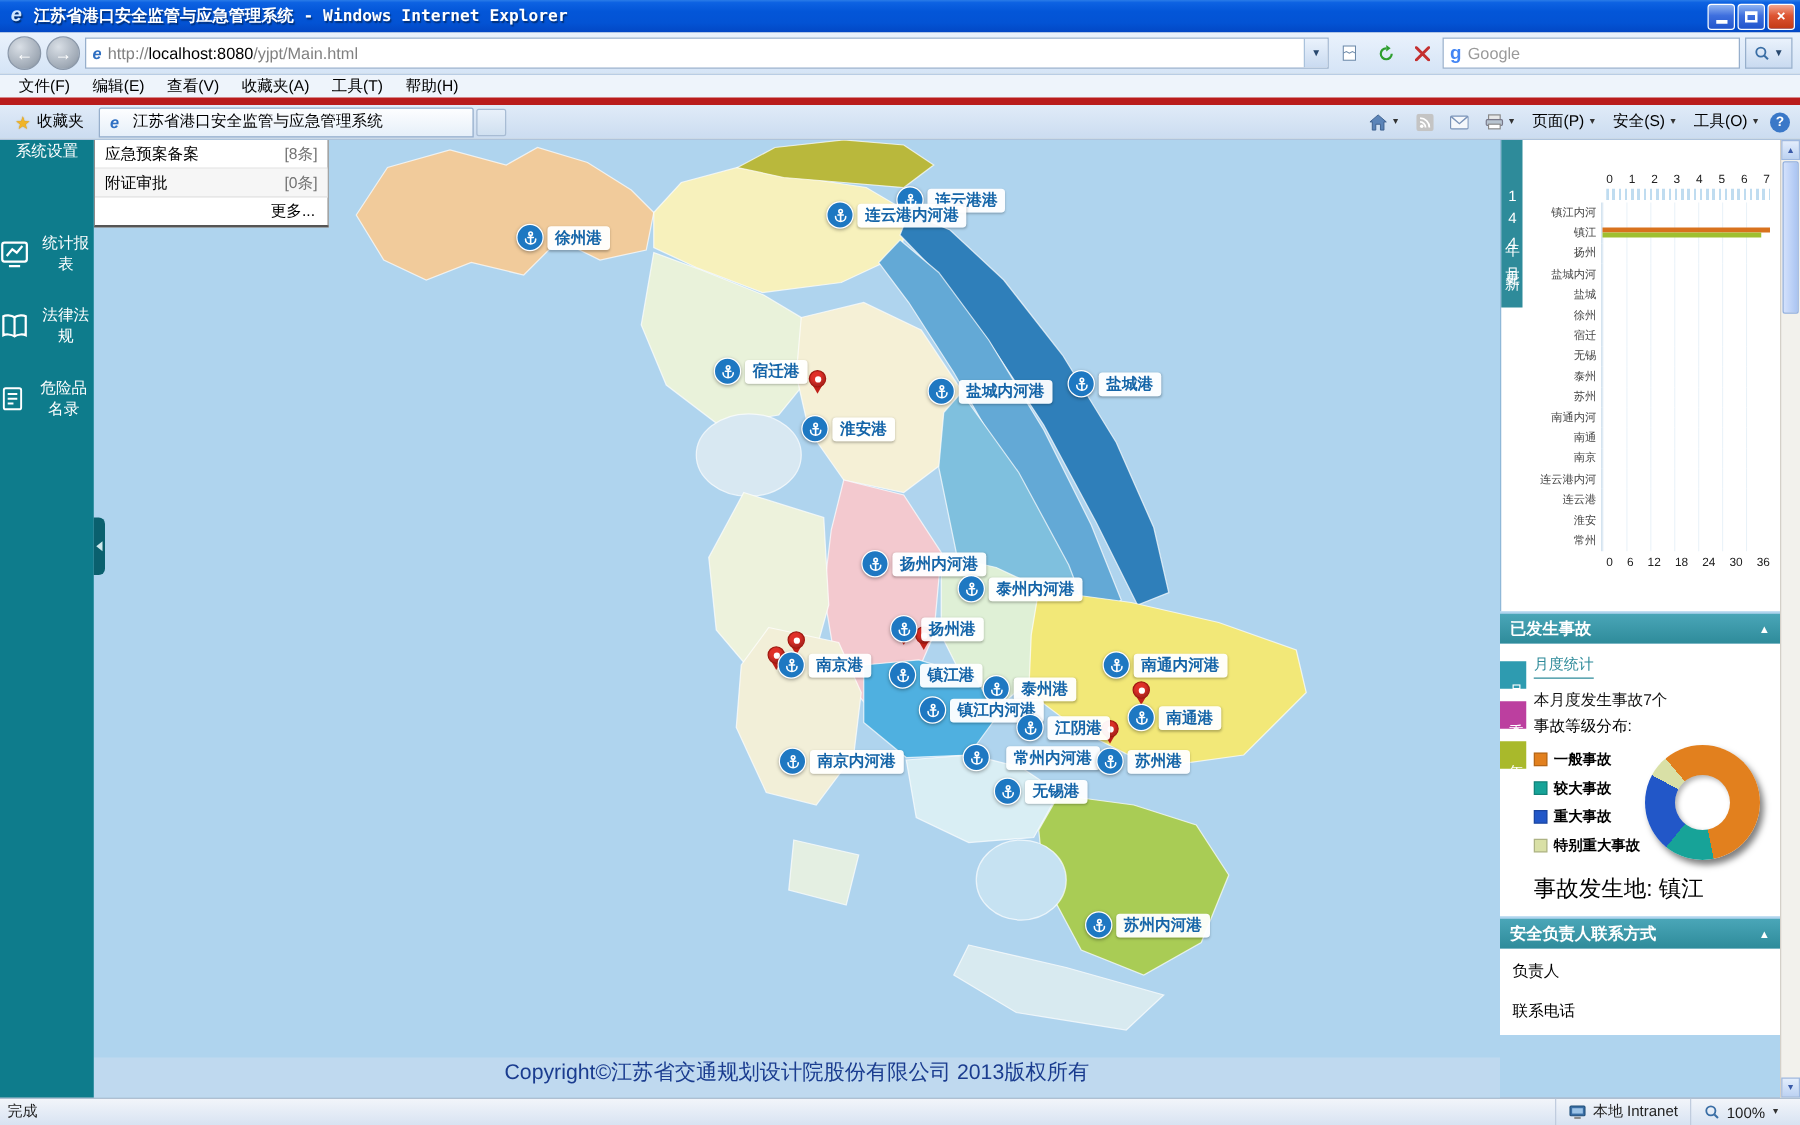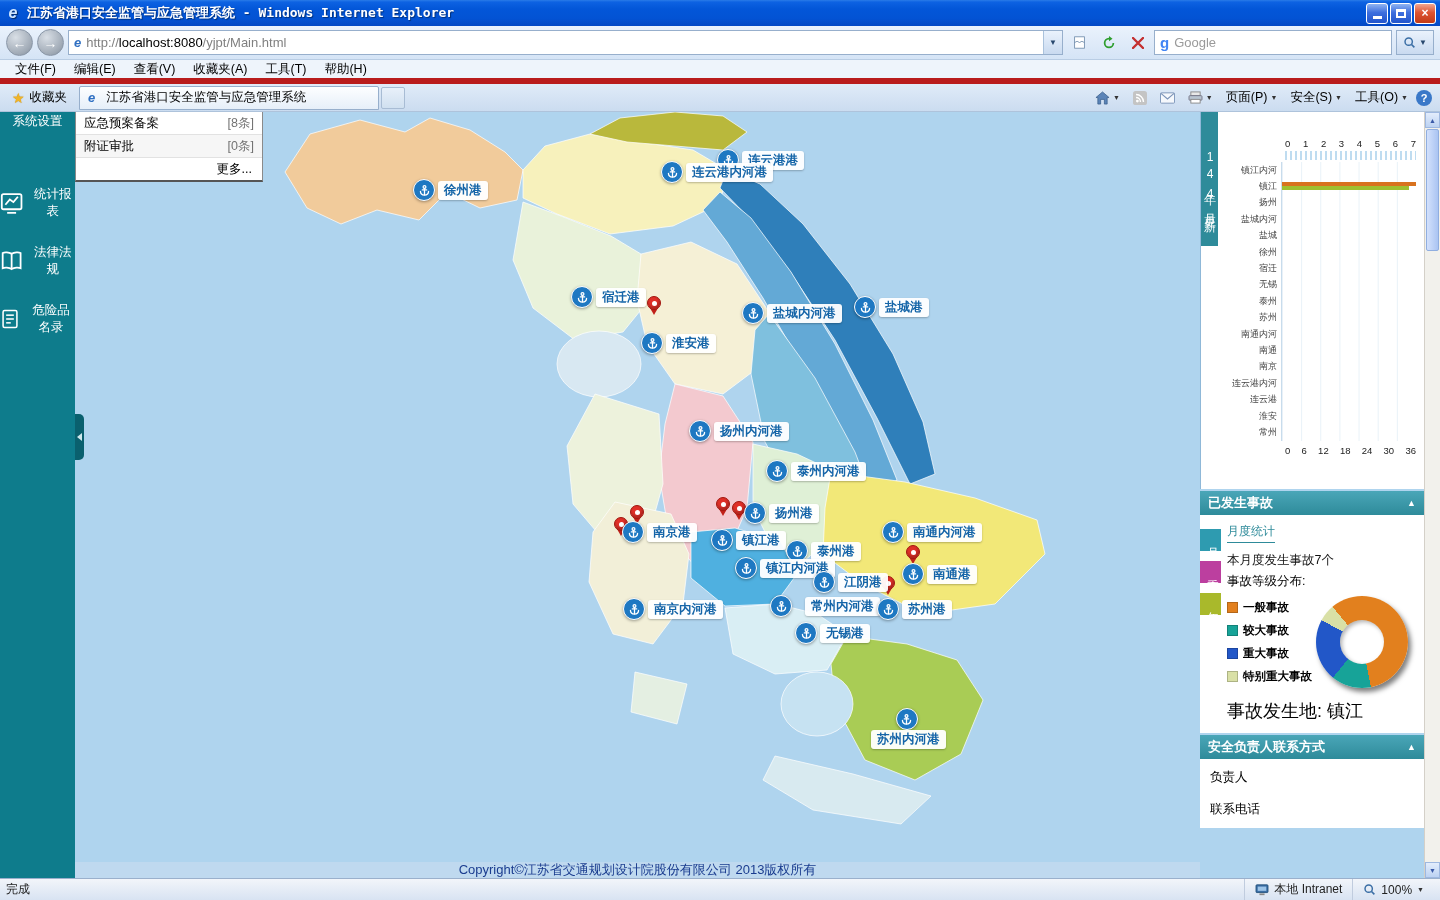--- a/index.html
+++ b/index.html
@@ -97,22 +97,22 @@
     border-top:7px solid #C02018; }
 
   .notice-panel { position:absolute; left:0; top:0; width:188px; background:#fff; border:1px solid #8A8A8A;
     border-top:none; border-bottom:2px solid #555; font-size:12.5px; z-index:6; }
   .n-row { height:23px; display:flex; align-items:center; justify-content:space-between; padding:0 8px;
     border-bottom:1px solid #E2E2E2; }
   .n-row.alt { background:#F6F6F6; }
   .n-count { color:#737373; }
   .n-more { height:22px; line-height:22px; text-align:right; padding-right:10px; }
 
-  .map-footer { position:absolute; left:0; right:0; bottom:0; height:16px; background:#BFD9EF; z-index:4;
-    display:flex; align-items:center; justify-content:center; color:#1A3C8F; font-size:13px; }
+  .map-footer { position:absolute; left:0; right:0; bottom:0; height:32px; background:#BFD9EF; z-index:4;
+    display:flex; align-items:flex-start; justify-content:center; color:#1A3C8F; font-size:17px; }
 
   
   .right-col { width:224px; flex:none; display:flex; flex-direction:column; background:#AFD4EE; }
   .chart-panel { height:377px; flex:none; background:#fff; position:relative; border-left:1px solid #8FB8D8; }
   .update-strip { position:absolute; left:0; top:0; width:17px; height:134px; background:#2E8B9A; color:#fff;
     writing-mode:vertical-rl; text-orientation:upright; font-size:12px; letter-spacing:3px; padding-top:5px; text-align:center; }
   .chart-top-axis, .chart-bottom-axis { margin:0 8px 0 84px; display:flex; justify-content:space-between;
     font-size:9.5px; color:#222; }
   .chart-top-axis { padding-top:26px; }
   .tick-band { margin:2px 8px 0 84px; height:9px;
@@ -460,21 +460,21 @@
                 <g fill="none" stroke="#fff" stroke-width="2.4" stroke-linecap="round">
                   <circle cx="12" cy="5.5" r="2.6"></circle>
                   <line x1="12" y1="8" x2="12" y2="20"></line>
                   <path d="M4.5,13.5 C4.5,18 8,20.5 12,20.5 C16,20.5 19.5,18 19.5,13.5"></path>
                   <line x1="8" y1="11" x2="16" y2="11"></line>
                 </g>
               </svg>
             </div>
             <div class="port-label">盐城港</div>
           </div>
-          <div class="port" style="left: 614px; top: 308px;">
+          <div class="port" style="left: 614px; top: 328px;">
             <div class="anchor-badge">
               <svg viewBox="0 0 24 24" width="13" height="13">
                 <g fill="none" stroke="#fff" stroke-width="2.4" stroke-linecap="round">
                   <circle cx="12" cy="5.5" r="2.6"></circle>
                   <line x1="12" y1="8" x2="12" y2="20"></line>
                   <path d="M4.5,13.5 C4.5,18 8,20.5 12,20.5 C16,20.5 19.5,18 19.5,13.5"></path>
                   <line x1="8" y1="11" x2="16" y2="11"></line>
                 </g>
               </svg>
             </div>
@@ -486,21 +486,21 @@
                 <g fill="none" stroke="#fff" stroke-width="2.4" stroke-linecap="round">
                   <circle cx="12" cy="5.5" r="2.6"></circle>
                   <line x1="12" y1="8" x2="12" y2="20"></line>
                   <path d="M4.5,13.5 C4.5,18 8,20.5 12,20.5 C16,20.5 19.5,18 19.5,13.5"></path>
                   <line x1="8" y1="11" x2="16" y2="11"></line>
                 </g>
               </svg>
             </div>
             <div class="port-label">泰州内河港</div>
           </div>
-          <div class="port" style="left: 637px; top: 390px; margin-left: 32px;">
+          <div class="port" style="left: 637px; top: 380px;">
             <div class="anchor-badge">
               <svg viewBox="0 0 24 24" width="13" height="13">
                 <g fill="none" stroke="#fff" stroke-width="2.4" stroke-linecap="round">
                   <circle cx="12" cy="5.5" r="2.6"></circle>
                   <line x1="12" y1="8" x2="12" y2="20"></line>
                   <path d="M4.5,13.5 C4.5,18 8,20.5 12,20.5 C16,20.5 19.5,18 19.5,13.5"></path>
                   <line x1="8" y1="11" x2="16" y2="11"></line>
                 </g>
               </svg>
             </div>
@@ -642,21 +642,21 @@
                 <g fill="none" stroke="#fff" stroke-width="2.4" stroke-linecap="round">
                   <circle cx="12" cy="5.5" r="2.6"></circle>
                   <line x1="12" y1="8" x2="12" y2="20"></line>
                   <path d="M4.5,13.5 C4.5,18 8,20.5 12,20.5 C16,20.5 19.5,18 19.5,13.5"></path>
                   <line x1="8" y1="11" x2="16" y2="11"></line>
                 </g>
               </svg>
             </div>
             <div class="port-label">无锡港</div>
           </div>
-          <div class="port" style="left: 793px; top: 596px; flex-direction: column;">
+          <div class="port" style="left: 793px; top: 617px;">
             <div class="anchor-badge">
               <svg viewBox="0 0 24 24" width="13" height="13">
                 <g fill="none" stroke="#fff" stroke-width="2.4" stroke-linecap="round">
                   <circle cx="12" cy="5.5" r="2.6"></circle>
                   <line x1="12" y1="8" x2="12" y2="20"></line>
                   <path d="M4.5,13.5 C4.5,18 8,20.5 12,20.5 C16,20.5 19.5,18 19.5,13.5"></path>
                   <line x1="8" y1="11" x2="16" y2="11"></line>
                 </g>
               </svg>
             </div>

